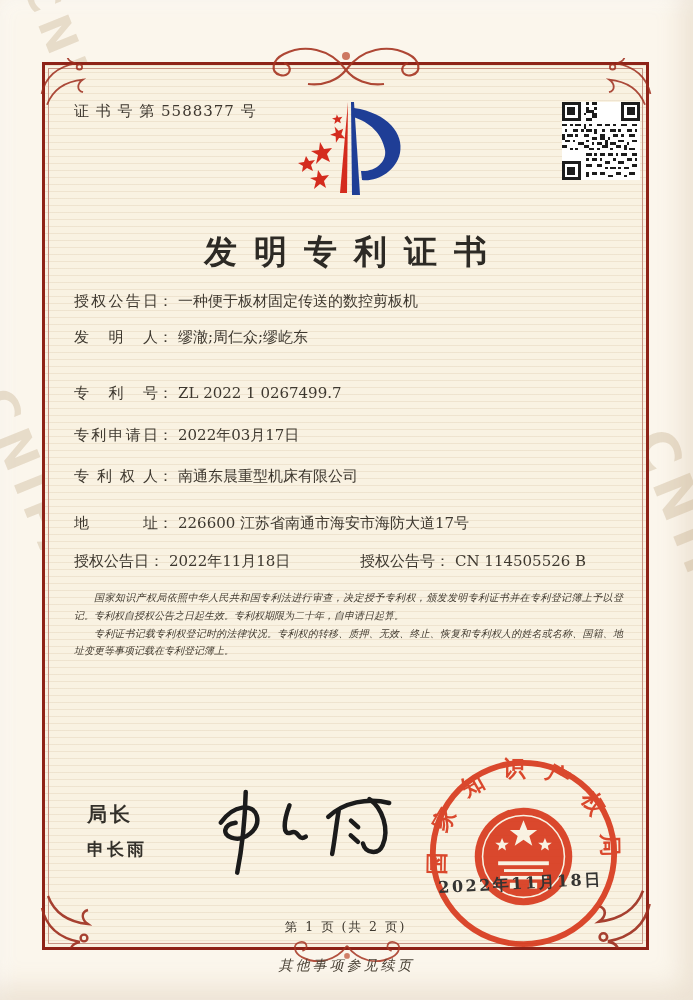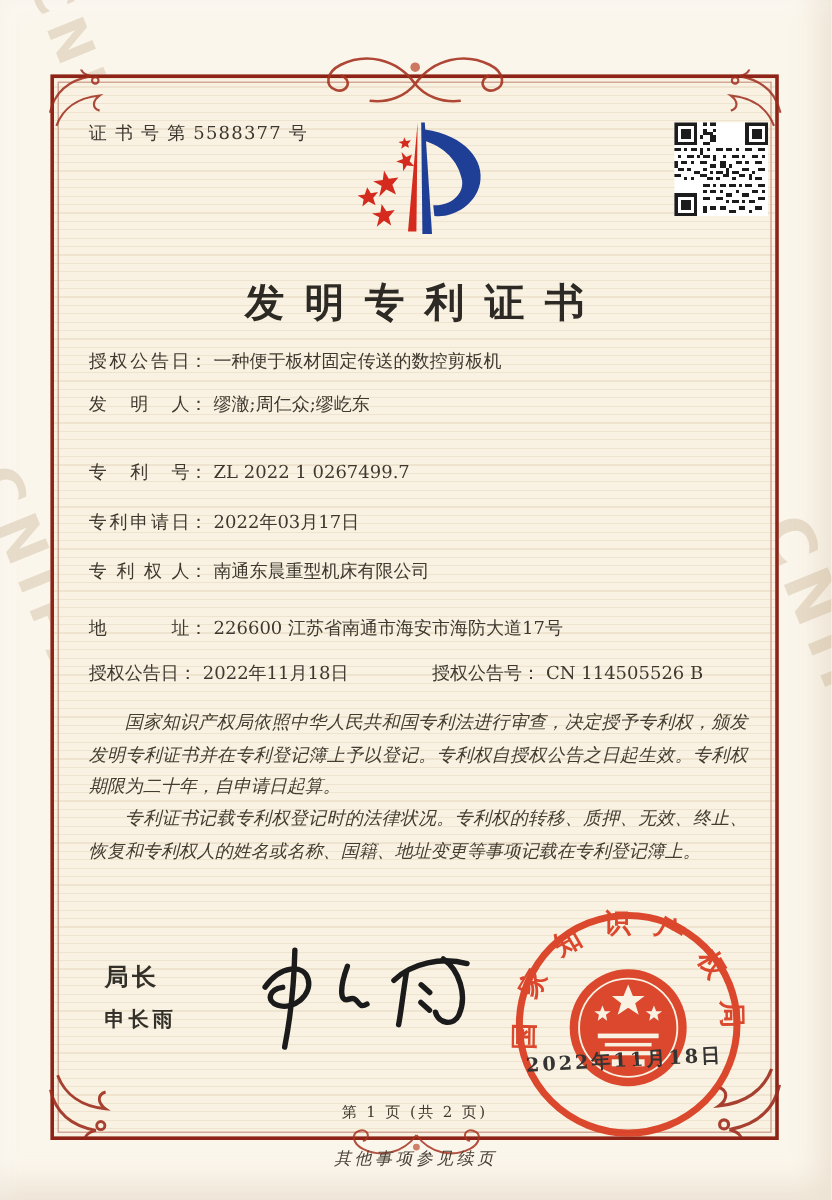--- a/index.html
+++ b/index.html
@@ -35,21 +35,21 @@
   .title{
     left:42px;top:202px;width:607px;z-index:3;text-align:center;
     font-size:33px;font-weight:700;color:#2d2a25;letter-spacing:17px;text-indent:17px;margin-top:28px;
   }
   .row{position:absolute;left:74px;z-index:3;font-size:15px;color:#3e382f;white-space:nowrap;}
   .flabel{display:inline-block;width:84px;text-align:justify;text-align-last:justify;}
   .fvalue{margin-left:5px;}
   .grant-no{position:absolute;left:286px;top:0;}
   .paras{
     position:absolute;left:74px;top:589px;width:549px;z-index:3;
-    font-size:15px;line-height:1.78;color:#433c31;text-align:justify;font-style:italic;
+    font-size:10px;line-height:1.78;color:#433c31;text-align:justify;font-style:italic;
   }
   .paras p{margin:0;text-indent:2em;}
   .director{left:87px;top:801px;z-index:3;font-size:20px;font-weight:700;color:#33302a;letter-spacing:3px;}
   .director-name{left:87px;top:838px;z-index:3;font-size:17px;font-weight:700;color:#33302a;letter-spacing:3px;}
   .sig{left:196px;top:782px;z-index:3;}
   .seal{left:426px;top:756px;z-index:5;}
   .page-indicator{left:42px;top:919px;width:607px;z-index:3;text-align:center;font-size:12.5px;color:#3e382f;letter-spacing:2px;}
   .note{left:0;top:957px;width:693px;z-index:3;text-align:center;font-size:14px;color:#4a4236;letter-spacing:3px;font-style:italic;font-family:Liberation Mono, monospace;}
 </style>
 </head>

